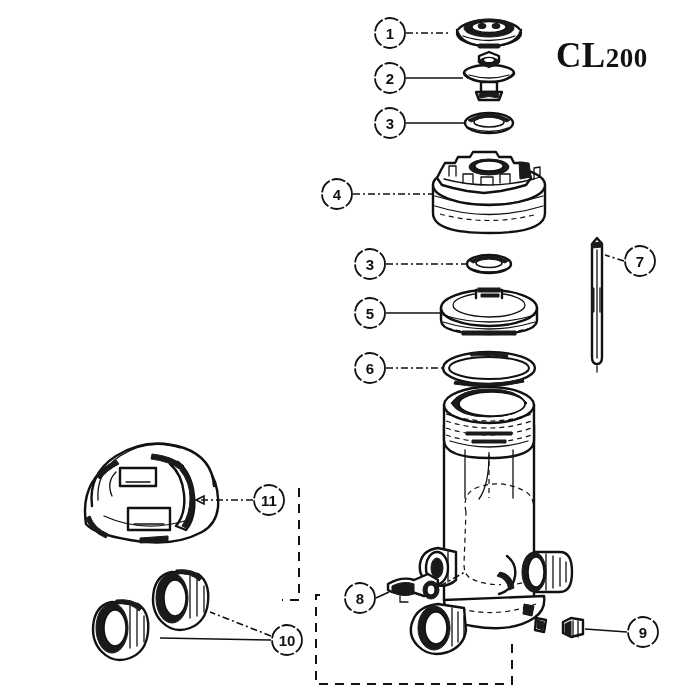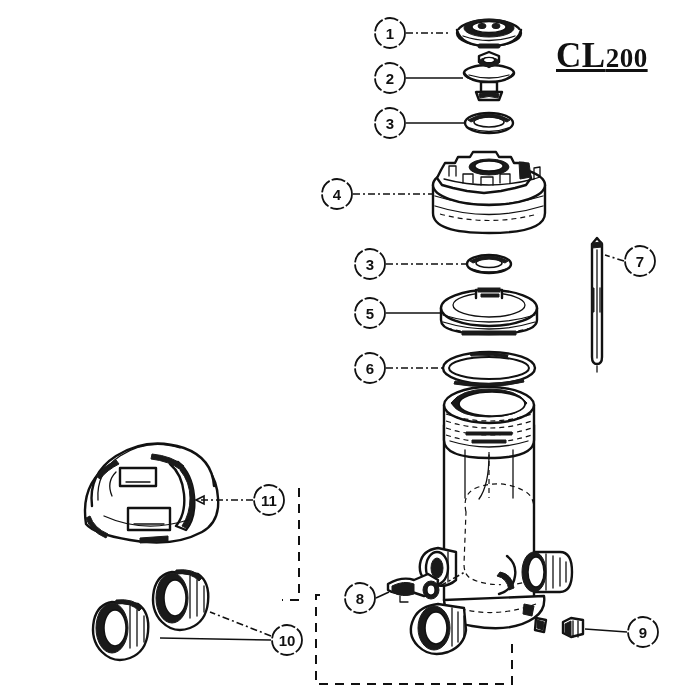--- a/index.html
+++ b/index.html
@@ -29,21 +29,20 @@
   .model-title {
     position: absolute;
     left: 556px;
     top: 36px;
     font-family: "Liberation Serif", "DejaVu Serif", serif;
     font-weight: bold;
     font-size: 35px;
     letter-spacing: 0.5px;
     color: #111111;
     white-space: nowrap;
-    text-decoration: underline;
   }
   .model-title .small-caps {
     font-size: 27px;
   }
   .callout-num {
     font-family: "Liberation Sans", sans-serif;
     font-size: 15px;
     font-weight: bold;
     fill: #111111;
     text-anchor: middle;

